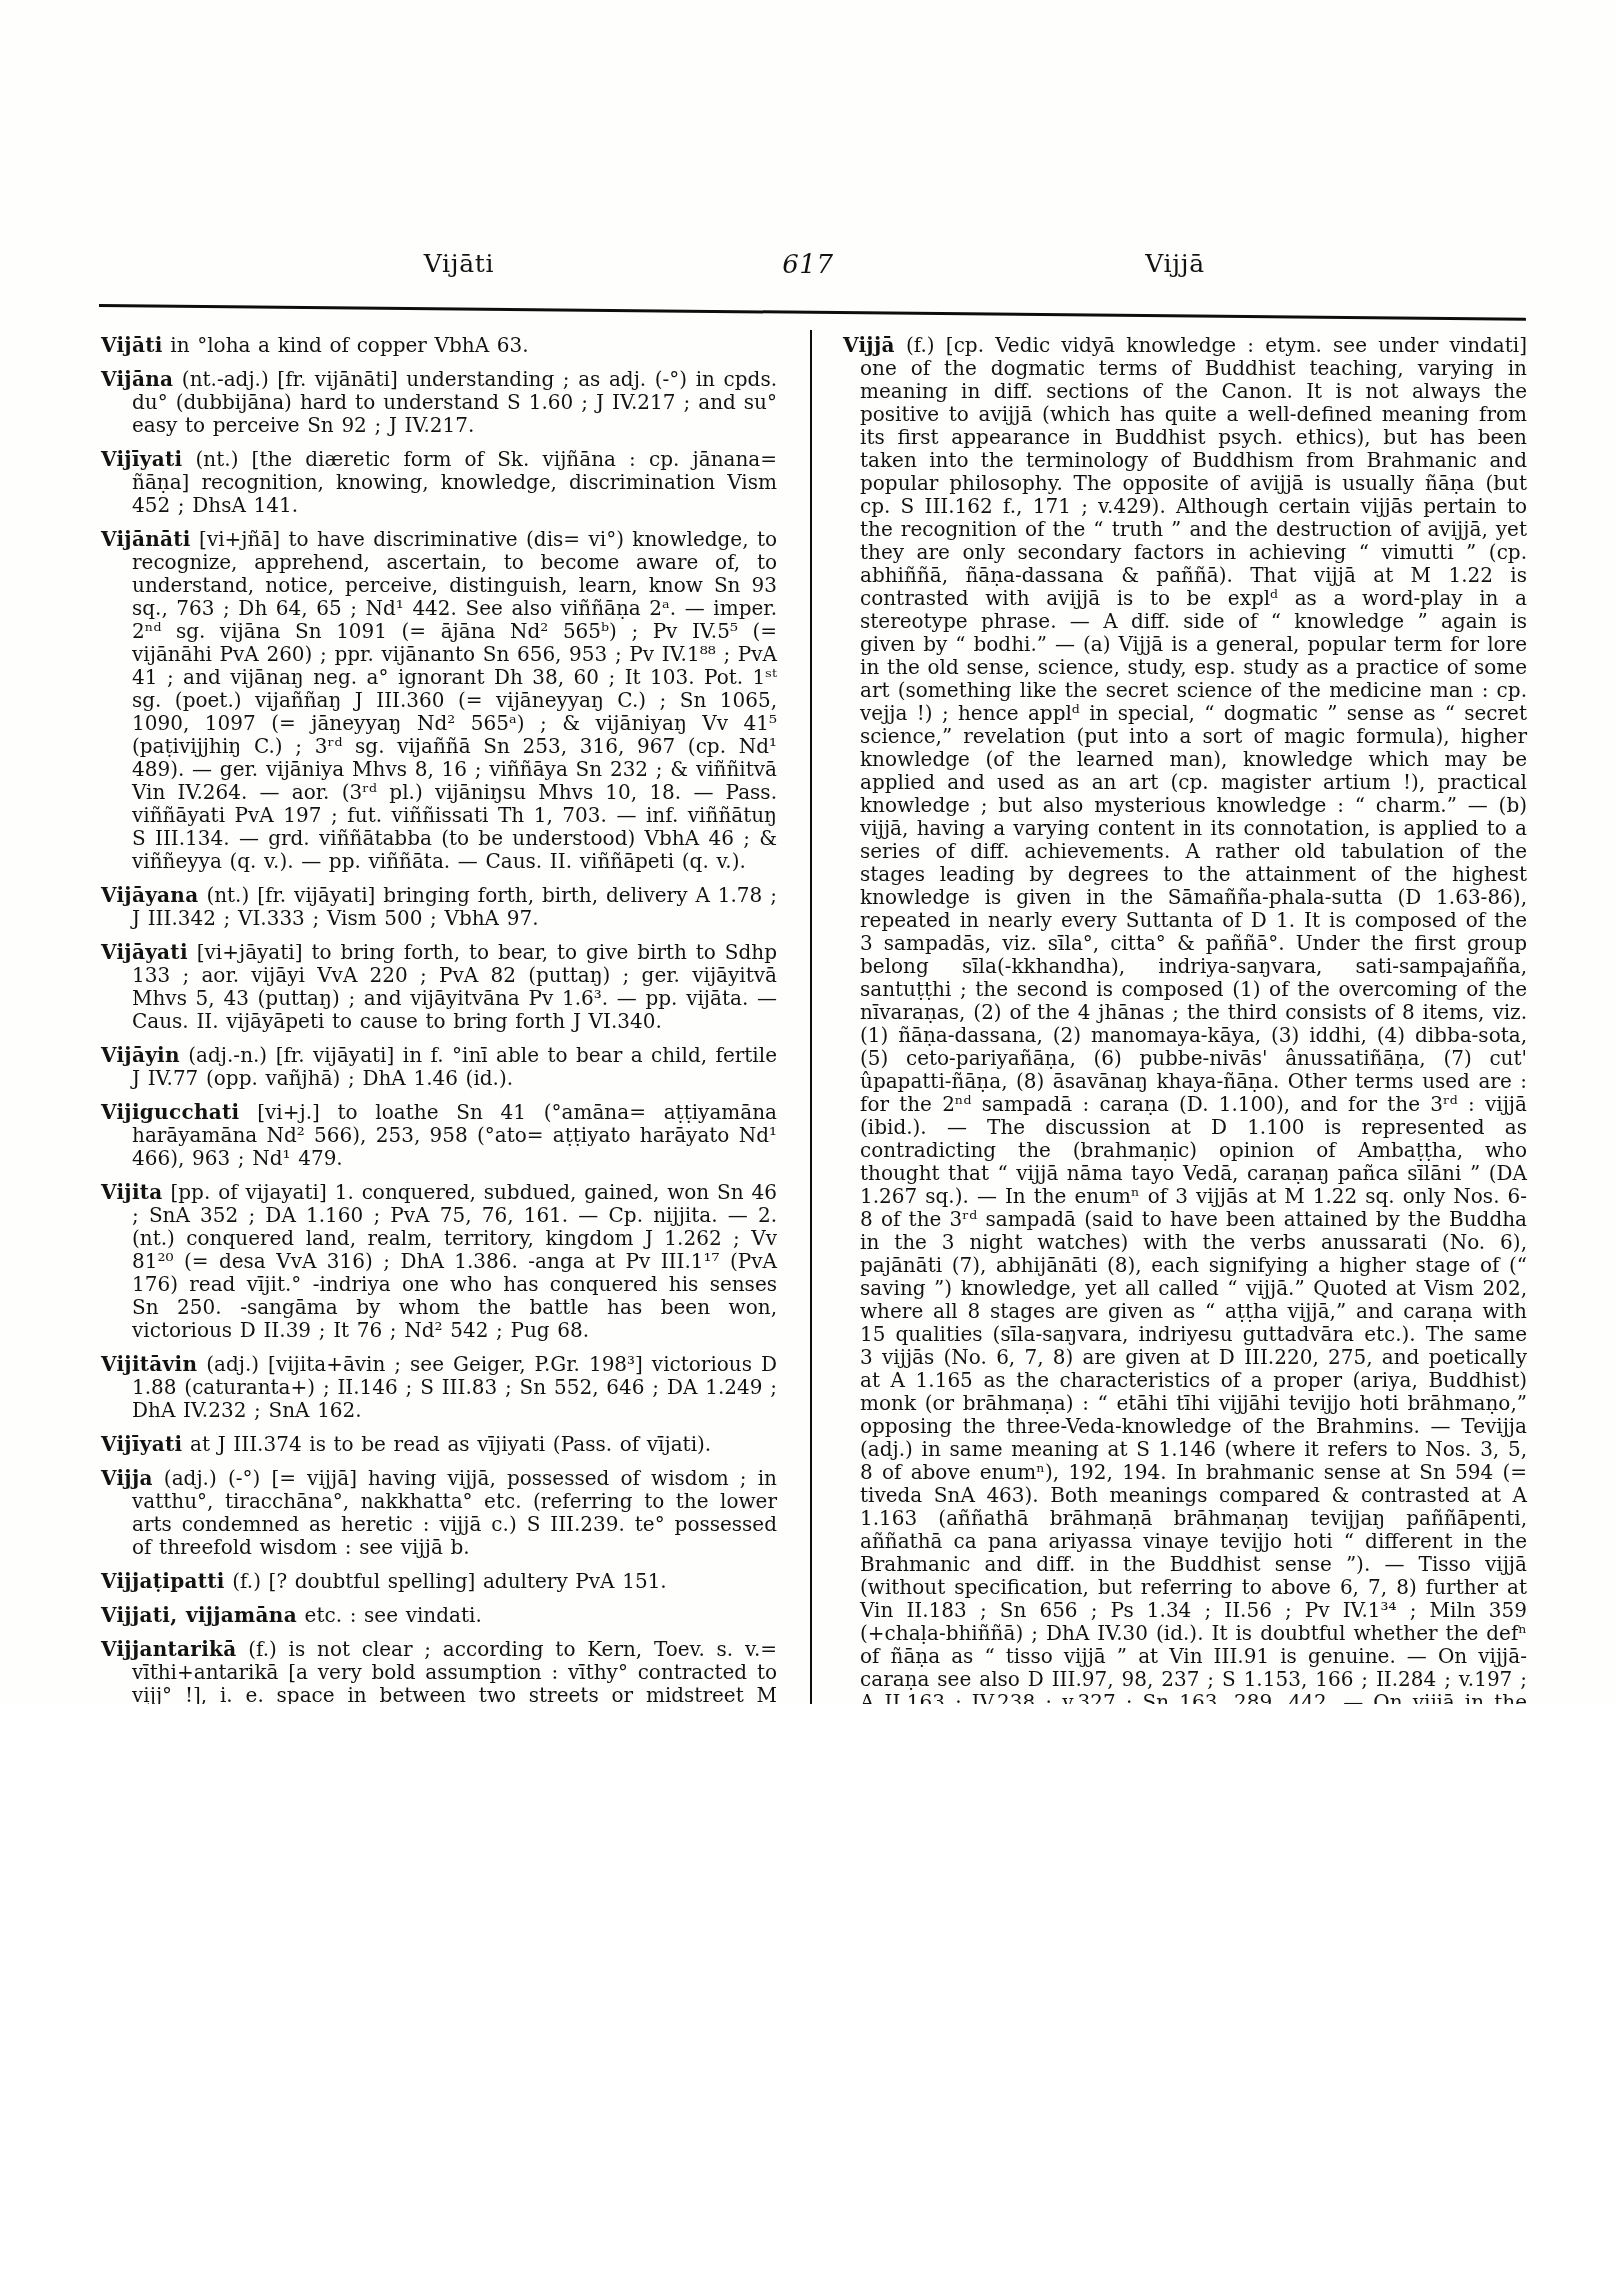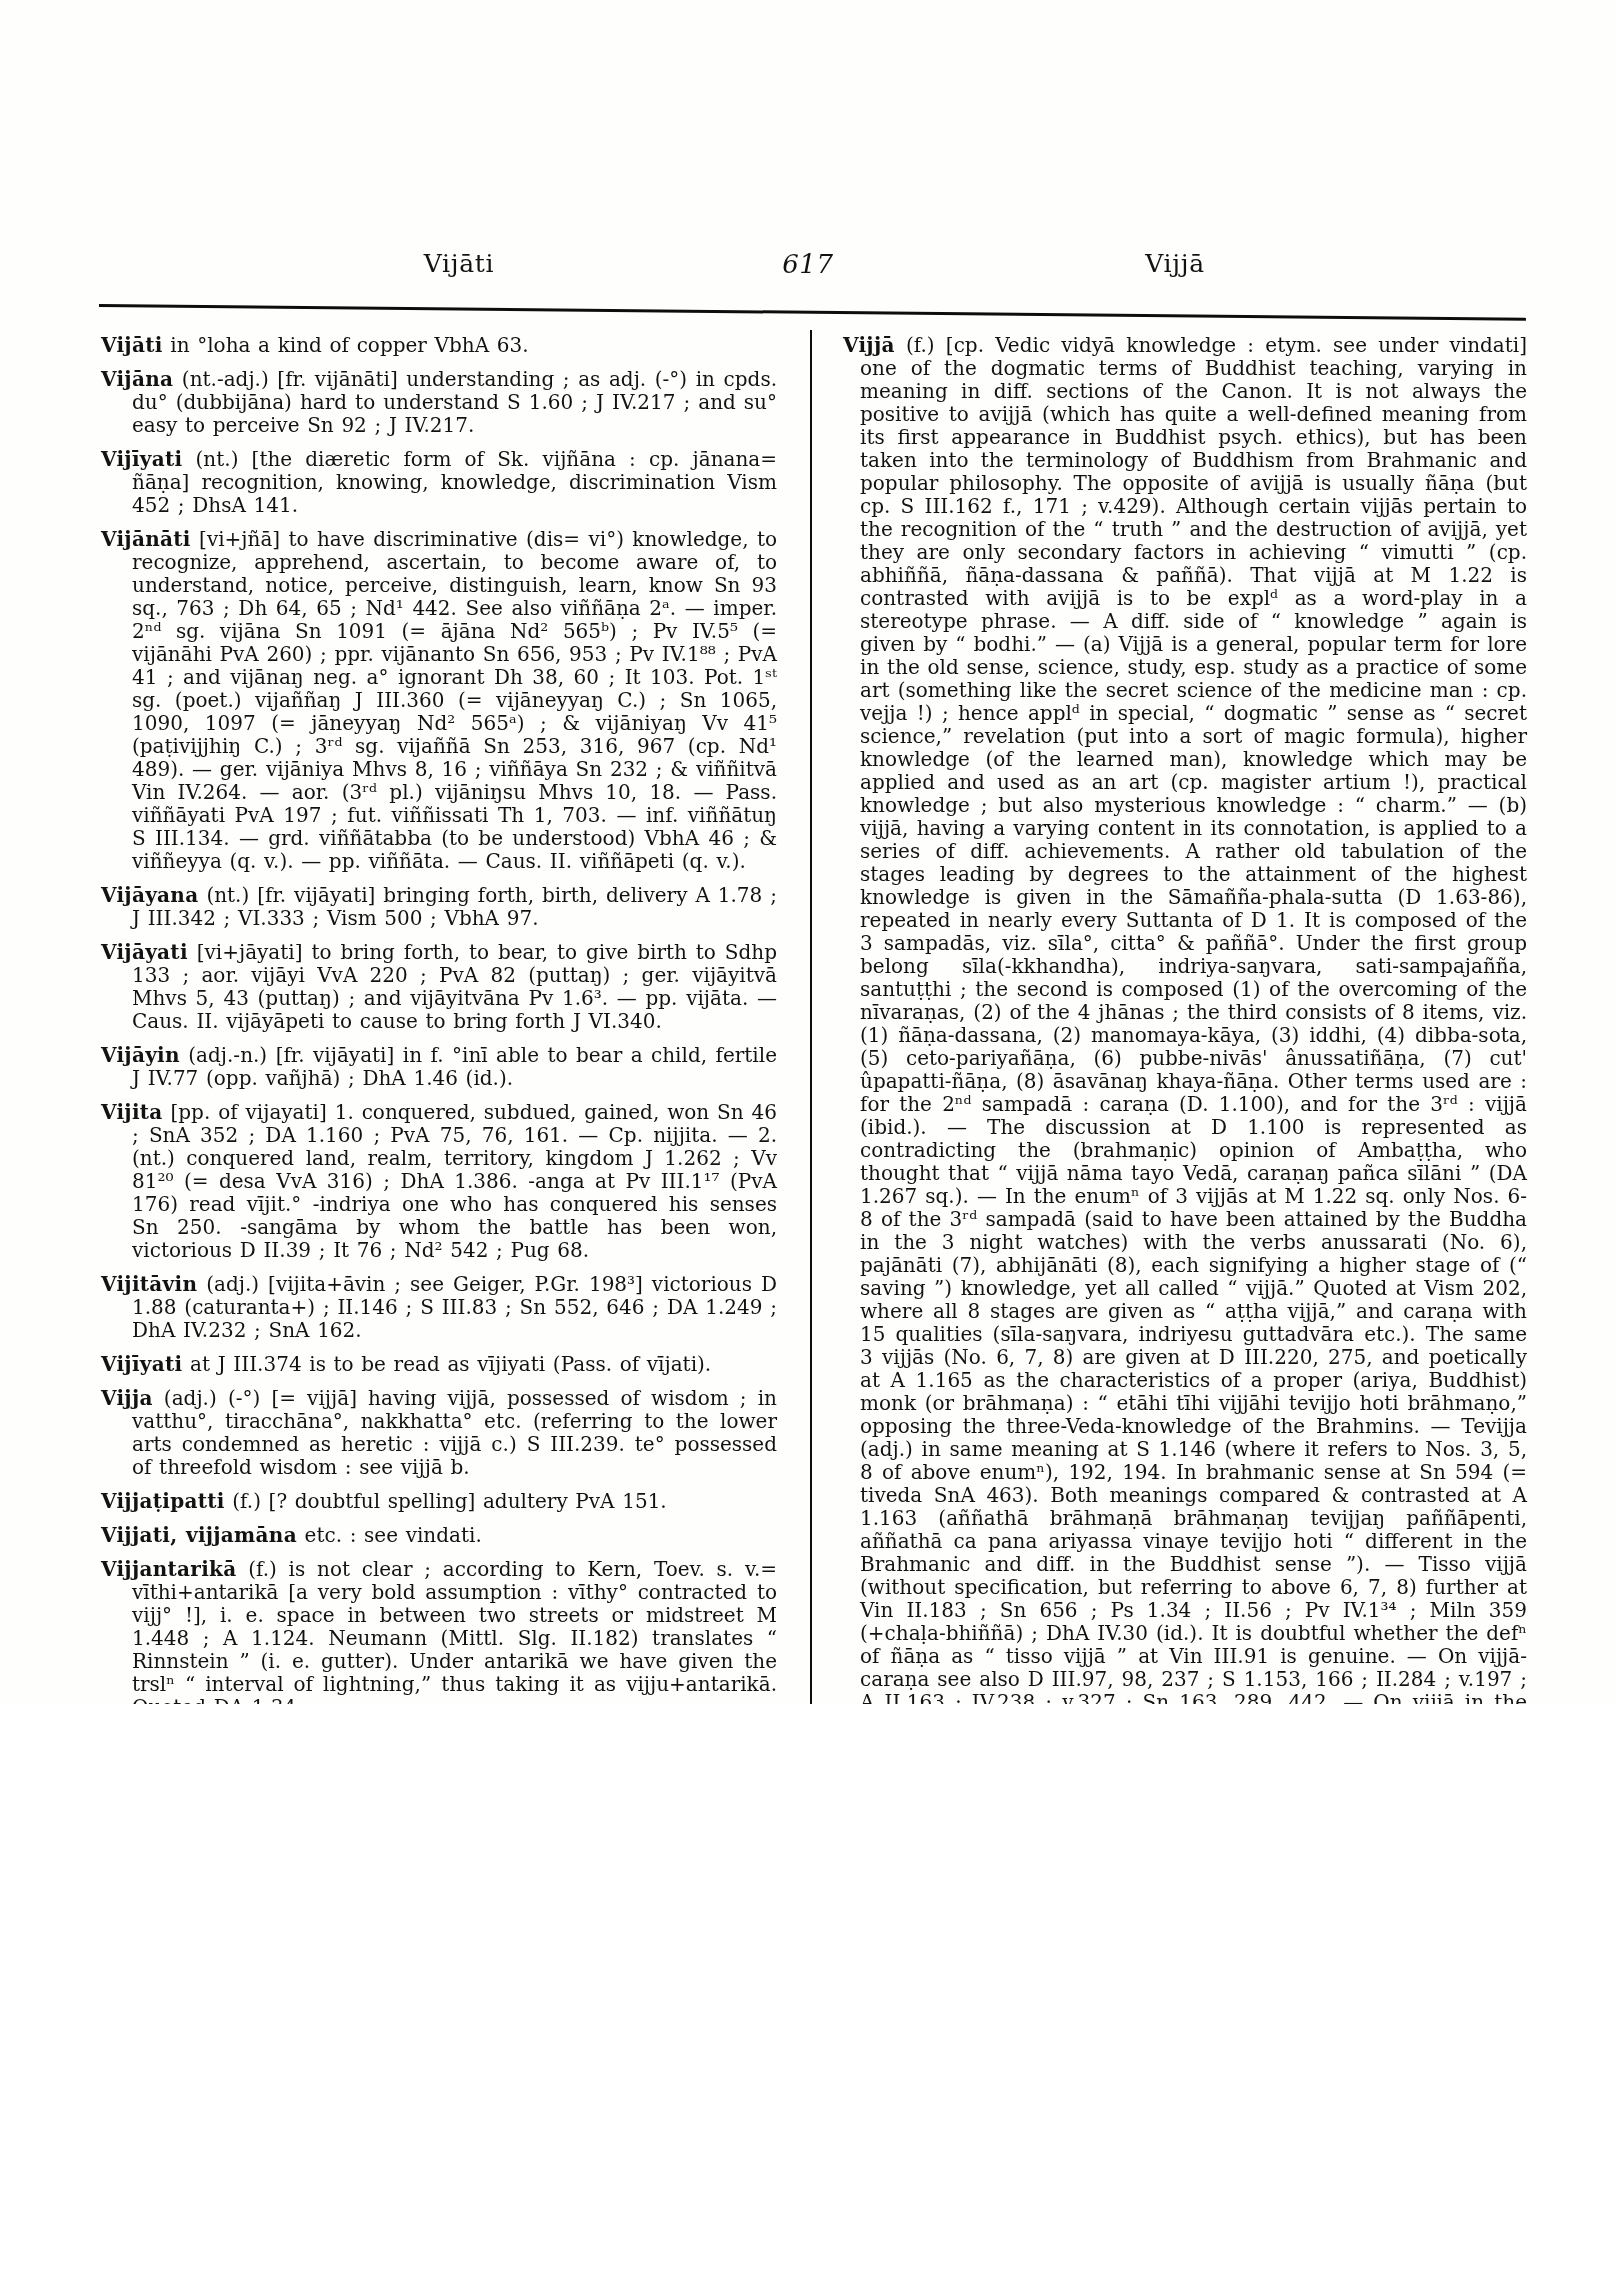--- a/index.html
+++ b/index.html
@@ -57,20 +57,21 @@
   <div class="col-rule"></div>
 
   <div class="col col-left">
     <p class="entry"><span class="hw">Vijāti</span><span> in °loha a kind of copper VbhA 63.</span></p>
     <p class="entry"><span class="hw">Vijāna</span><span> (nt.-adj.) [fr. vijānāti] understanding ; as adj. (-°) in cpds. du° (dubbijāna) hard to understand S 1.60 ; J IV.217 ; and su° easy to perceive Sn 92 ; J IV.217.</span></p>
     <p class="entry"><span class="hw">Vijīyati</span><span> (nt.) [the diæretic form of Sk. vijñāna : cp. jānana= ñāṇa] recognition, knowing, knowledge, discrimination Vism 452 ; DhsA 141.</span></p>
     <p class="entry"><span class="hw">Vijānāti</span><span> [vi+jñā] to have discriminative (dis= vi°) knowledge, to recognize, apprehend, ascertain, to become aware of, to understand, notice, perceive, distinguish, learn, know Sn 93 sq., 763 ; Dh 64, 65 ; Nd¹ 442. See also viññāṇa 2ᵃ. — imper. 2ⁿᵈ sg. vijāna Sn 1091 (= ājāna Nd² 565ᵇ) ; Pv IV.5⁵ (= vijānāhi PvA 260) ; ppr. vijānanto Sn 656, 953 ; Pv IV.1⁸⁸ ; PvA 41 ; and vijānaŋ neg. a° ignorant Dh 38, 60 ; It 103. Pot. 1ˢᵗ sg. (poet.) vijaññaŋ J III.360 (= vijāneyyaŋ C.) ; Sn 1065, 1090, 1097 (= jāneyyaŋ Nd² 565ᵃ) ; &amp; vijāniyaŋ Vv 41⁵ (paṭivijjhiŋ C.) ; 3ʳᵈ sg. vijaññā Sn 253, 316, 967 (cp. Nd¹ 489). — ger. vijāniya Mhvs 8, 16 ; viññāya Sn 232 ; &amp; viññitvā Vin IV.264. — aor. (3ʳᵈ pl.) vijāniŋsu Mhvs 10, 18. — Pass. viññāyati PvA 197 ; fut. viññissati Th 1, 703. — inf. viññātuŋ S III.134. — grd. viññātabba (to be understood) VbhA 46 ; &amp; viññeyya (q. v.). — pp. viññāta. — Caus. II. viññāpeti (q. v.).</span></p>
     <p class="entry"><span class="hw">Vijāyana</span><span> (nt.) [fr. vijāyati] bringing forth, birth, delivery A 1.78 ; J III.342 ; VI.333 ; Vism 500 ; VbhA 97.</span></p>
     <p class="entry"><span class="hw">Vijāyati</span><span> [vi+jāyati] to bring forth, to bear, to give birth to Sdhp 133 ; aor. vijāyi VvA 220 ; PvA 82 (puttaŋ) ; ger. vijāyitvā Mhvs 5, 43 (puttaŋ) ; and vijāyitvāna Pv 1.6³. — pp. vijāta. — Caus. II. vijāyāpeti to cause to bring forth J VI.340.</span></p>
     <p class="entry"><span class="hw">Vijāyin</span><span> (adj.-n.) [fr. vijāyati] in f. °inī able to bear a child, fertile J IV.77 (opp. vañjhā) ; DhA 1.46 (id.).</span></p>
+    <p class="entry"><span class="hw">Vijigucchati</span><span> [vi+j.] to loathe Sn 41 (°amāna= aṭṭiyamāna harāyamāna Nd² 566), 253, 958 (°ato= aṭṭiyato harāyato Nd¹ 466), 963 ; Nd¹ 479.</span></p>
     <p class="entry"><span class="hw">Vijita</span><span> [pp. of vijayati] 1. conquered, subdued, gained, won Sn 46 ; SnA 352 ; DA 1.160 ; PvA 75, 76, 161. — Cp. nijjita. — 2. (nt.) conquered land, realm, territory, kingdom J 1.262 ; Vv 81²⁰ (= desa VvA 316) ; DhA 1.386. -anga at Pv III.1¹⁷ (PvA 176) read vījit.° -indriya one who has conquered his senses Sn 250. -sangāma by whom the battle has been won, victorious D II.39 ; It 76 ; Nd² 542 ; Pug 68.</span></p>
     <p class="entry"><span class="hw">Vijitāvin</span><span> (adj.) [vijita+āvin ; see Geiger, P.Gr. 198³] victorious D 1.88 (caturanta+) ; II.146 ; S III.83 ; Sn 552, 646 ; DA 1.249 ; DhA IV.232 ; SnA 162.</span></p>
     <p class="entry"><span class="hw">Vijīyati</span><span> at J III.374 is to be read as vījiyati (Pass. of vījati).</span></p>
     <p class="entry"><span class="hw">Vijja</span><span> (adj.) (-°) [= vijjā] having vijjā, possessed of wisdom ; in vatthu°, tiracchāna°, nakkhatta° etc. (referring to the lower arts condemned as heretic : vijjā c.) S III.239. te° possessed of threefold wisdom : see vijjā b.</span></p>
     <p class="entry"><span class="hw">Vijjaṭipatti</span><span> (f.) [? doubtful spelling] adultery PvA 151.</span></p>
     <p class="entry"><span class="hw">Vijjati, vijjamāna</span><span> etc. : see vindati.</span></p>
     <p class="entry"><span class="hw">Vijjantarikā</span><span> (f.) is not clear ; according to Kern, Toev. s. v.= vīthi+antarikā [a very bold assumption : vīthy° contracted to vijj° !], i. e. space in between two streets or midstreet M 1.448 ; A 1.124. Neumann (Mittl. Slg. II.182) translates “ Rinnstein ” (i. e. gutter). Under antarikā we have given the trslⁿ “ interval of lightning,” thus taking it as vijju+antarikā. Quoted DA 1.34.</span></p>
   </div>
 
   <div class="col col-right">

